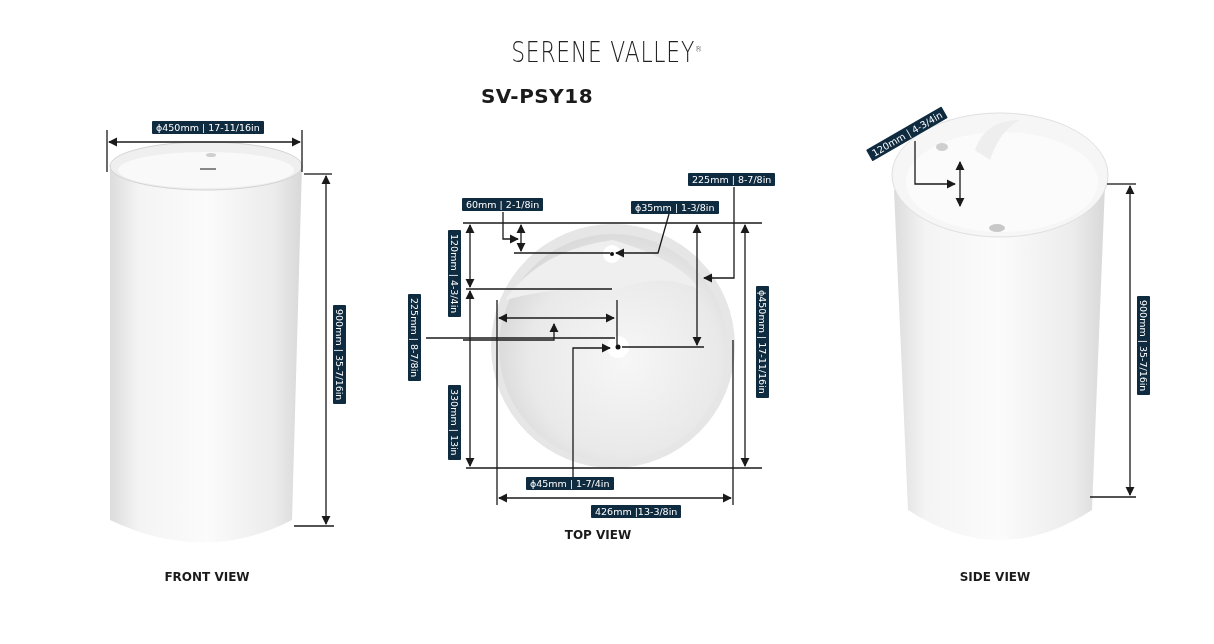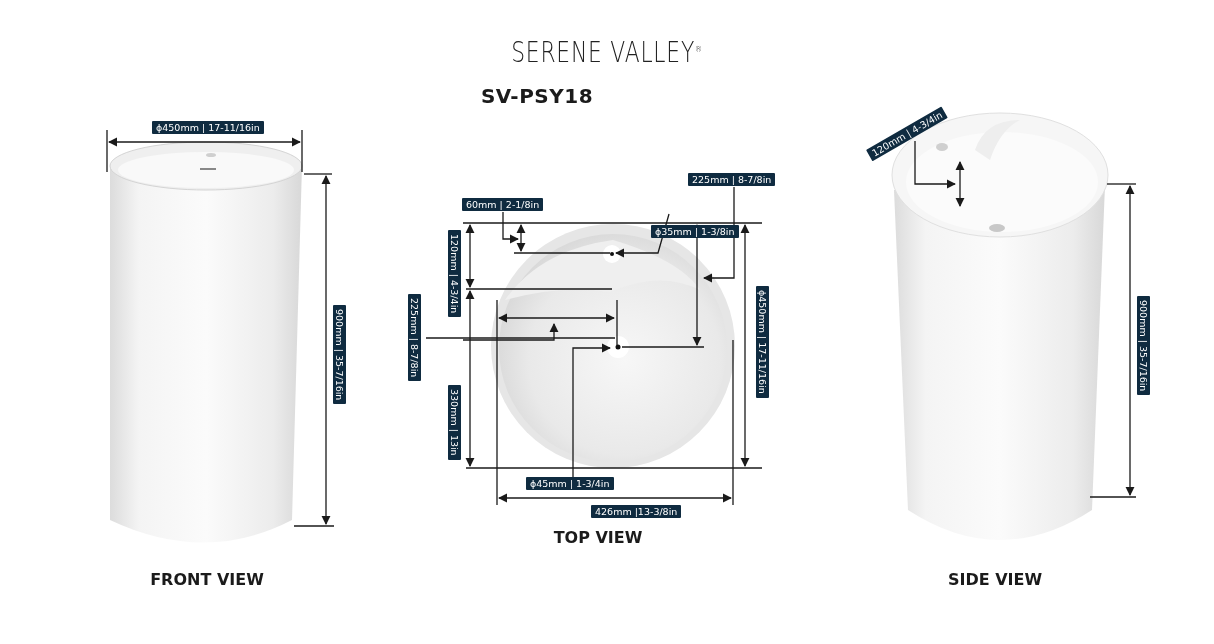--- a/index.html
+++ b/index.html
@@ -1,20 +1,20 @@
 <!DOCTYPE html>
 <html><head>
 <meta charset="utf-8">
 <style>
   html, body { margin: 0; padding: 0; background: #ffffff; }
   body { width: 1214px; height: 644px; position: relative; overflow: hidden; font-family: "DejaVu Sans", sans-serif; }
   .brand { position: absolute; left: 0; width: 1214px; top: 36px; text-align: center; font-family: "DejaVu Sans", sans-serif; font-weight: 300; font-size: 28px; letter-spacing: 1px; color: #222; transform: scaleX(0.78); transform-origin: 607px 0; }
   .brand sup { font-size: 9px; vertical-align: super; }
   .model { position: absolute; left: 0; width: 1074px; top: 84px; text-align: center; font-weight: bold; font-size: 20px; color: #1b1b1b; letter-spacing: 0.5px; }
-  .view-title { position: absolute; font-weight: bold; font-size: 16px; color: #1b1b1b; text-align: center; width: 240px; }
+  .view-title { position: absolute; font-weight: bold; font-size: 12px; color: #1b1b1b; text-align: center; width: 240px; }
   .badge { position: absolute; background: #0f2b40; color: #ffffff; font-size: 9.5px; line-height: 13px; padding: 0 4px; white-space: nowrap; border-radius: 1px; }
   .badge.v { transform-origin: 0 0; transform: rotate(90deg); }
   svg.canvas { position: absolute; left: 0; top: 0; }
 </style>
 </head>
 <body>
 
 <svg class="canvas" width="1214" height="644" viewBox="0 0 1214 644">
   <defs>
     <linearGradient id="cylG" x1="0" x2="1" y1="0" y2="0">
@@ -109,25 +109,25 @@
 </svg>
 
 <div class="brand"><span>SERENE VALLEY</span><sup>®</sup></div>
 <div class="model">SV-PSY18</div>
 
 <div class="badge" style="left:152px; top:121px;">ϕ450mm | 17-11/16in</div>
 <div class="badge v" style="left:346px; top:305px;">900mm | 35-7/16in</div>
 <div class="view-title" style="left:87px; top:570px;">FRONT VIEW</div>
 
 <div class="badge" style="left:462px; top:198px;">60mm | 2-1/8in</div>
-<div class="badge" style="left:651px; top:201px;margin-top:24px;">ϕ35mm | 1-3/8in</div>
+<div class="badge" style="left:631px; top:201px;">ϕ35mm | 1-3/8in</div>
 <div class="badge" style="left:688px; top:173px;">225mm | 8-7/8in</div>
 <div class="badge v" style="left:461px; top:230px;">120mm | 4-3/4in</div>
 <div class="badge v" style="left:421px; top:294px;">225mm | 8-7/8in</div>
 <div class="badge v" style="left:461px; top:385px;">330mm | 13in</div>
 <div class="badge v" style="left:769px; top:286px;">ϕ450mm | 17-11/16in</div>
-<div class="badge" style="left:526px; top:477px;">ϕ45mm | 1-3/4in</div>
+<div class="badge" style="left:526px; top:477px;">ϕ45mm | 1-7/4in</div>
 <div class="badge" style="left:591px; top:505px;">426mm |13-3/8in</div>
 <div class="view-title" style="left:478px; top:528px;">TOP VIEW</div>
 
 <div class="badge" style="left:866px; top:150px; transform-origin:0 0; transform:rotate(-30deg);">120mm | 4-3/4in</div>
 <div class="badge v" style="left:1150px; top:296px;">900mm | 35-7/16in</div>
 <div class="view-title" style="left:875px; top:570px;text-align:center;">SIDE VIEW</div>
 
 </body></html>

